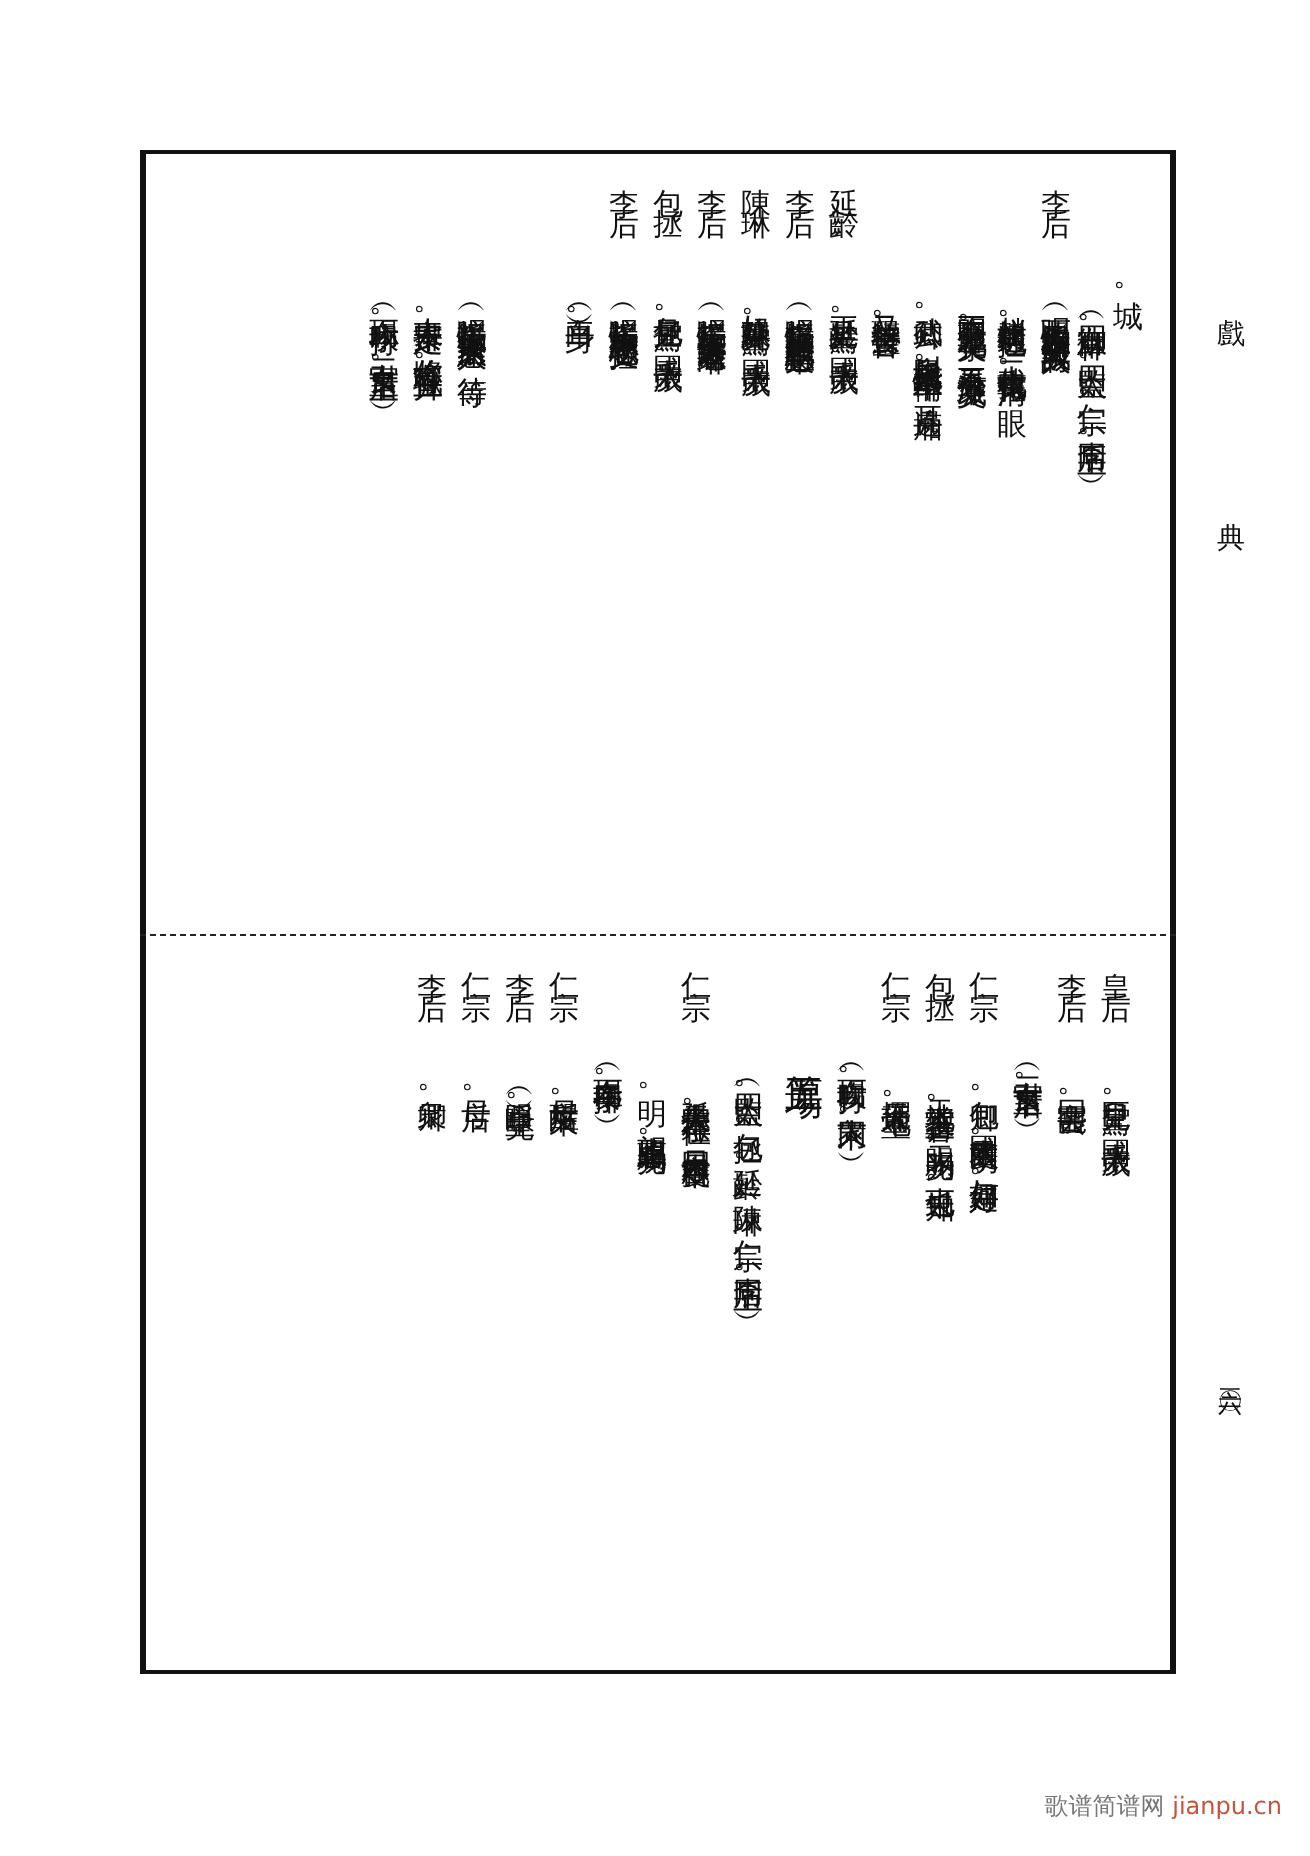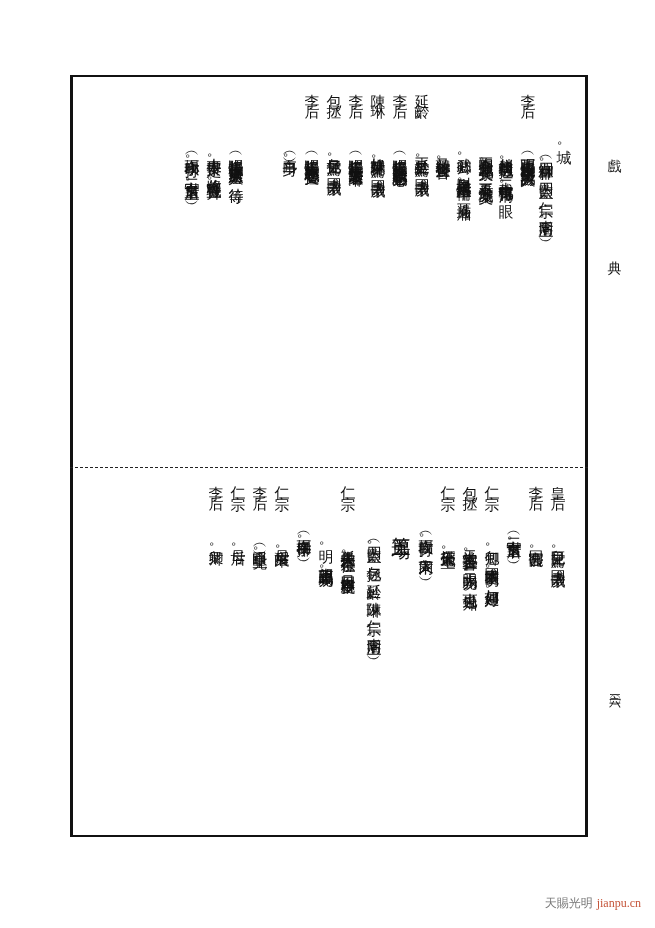--- a/index.html
+++ b/index.html
@@ -11,21 +11,21 @@
   .half { position: absolute; left: 78px; width: 500px; }
   .half.top { top: 82px; height: 380px; }
   .half.bottom { top: 474px; height: 360px; }
   .col { position: absolute; top: 0; writing-mode: vertical-rl; text-orientation: upright;
          font-size: 15px; line-height: 16px; letter-spacing: 1px; white-space: nowrap; }
   .speaker { font-size: 15px; letter-spacing: 10px; }
   .speech { top: 64px; }
   .scene-title { font-size: 19px; letter-spacing: 2px; }
   .side { position: absolute; writing-mode: vertical-rl; text-orientation: upright; font-size: 14px; }
   .watermark { position: absolute; right: 14px; top: 895px; font-family: "DejaVu Sans", sans-serif; font-size: 12px; color: #777; }
-  .watermark .url { color: #c5553a; font-family: Liberation Serif, serif; }
+  .watermark .url { color: #c5553a; }
 </style>
 </head>
 <body>
 
 <div class="frame"></div>
 <div class="divider"></div>
 
 <div class="side" style="left:606px; top:148px;">戲</div>
 <div class="side" style="left:606px; top:250px;">典</div>
 <div class="side" style="left:606px; top:685px; font-size:12px;">三〇六</div>
@@ -80,15 +80,15 @@
   <div class="col speech" style="left:196px;">母后醒來。</div>
   <div class="col speaker" style="left:174px;">李后</div>
   <div class="col speech" style="left:174px;">（睜眼）皇兒。</div>
   <div class="col speaker" style="left:152px;">仁宗</div>
   <div class="col speech" style="left:152px;">母后。</div>
   <div class="col speaker" style="left:130px;">李后</div>
   <div class="col speech" style="left:130px;">衆卿。</div>
 </div>
 
 <div class="watermark">
-  <span>天賜光明</span>
+  <span>歌谱简谱网</span>
   <span class="url">jianpu.cn</span>
 </div>
 
 </body></html>

